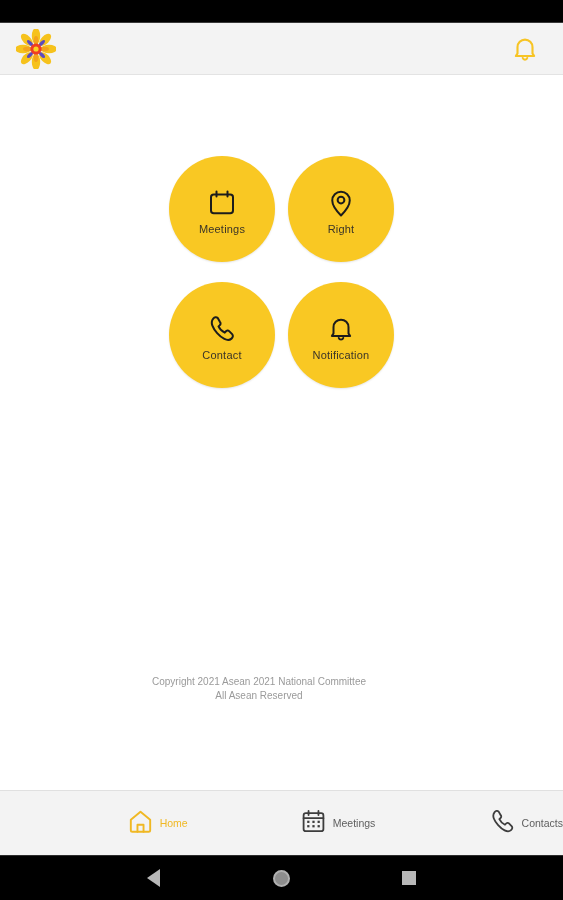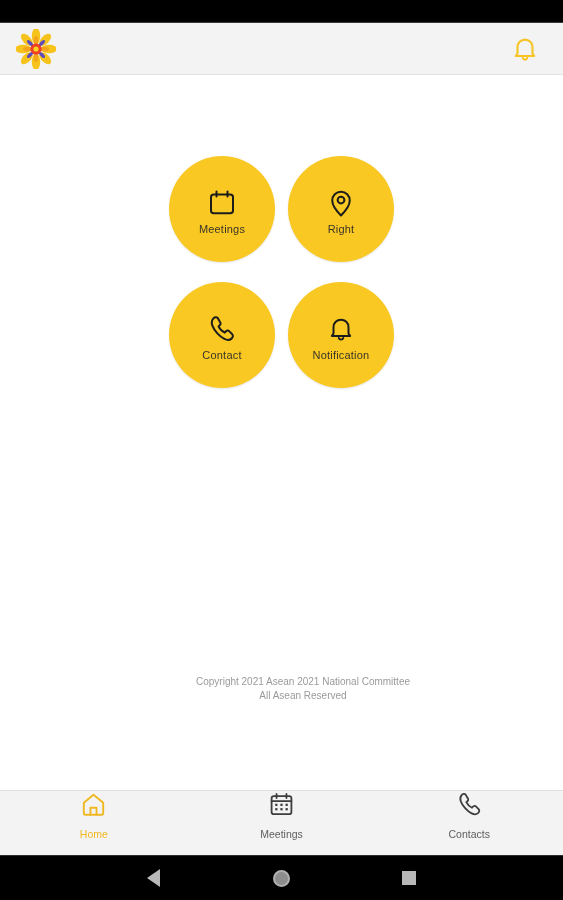--- a/index.html
+++ b/index.html
@@ -84,36 +84,35 @@
   }
 
   
   .copyright {
     position:absolute;
     top:600px; left:0; width:518px;
     text-align:center;
     color:#9a9a9a;
     font-size:10px;
     line-height:14px;
-    margin-left:44px;
   }
 
   
   .bottom-nav {
     position:absolute;
     top:790px; left:0;
     width:563px; height:65px;
     background:#f3f3f3;
     border-top:1px solid #e0e0e0;
     display:flex;
   }
   .nav-item {
     flex:1;
-    display:flex; flex-direction:column;
-    align-items:center; justify-content:flex-start;
+    display:flex; 
+    align-items:center; justify-content:flex-end;
     gap:6px;
     cursor:pointer;
   }
   .nav-item .nav-label {
     font-size:10.5px;
     color:#5e5e5e;
   }
   .nav-item.active .nav-label { color:#f0b823; }
 
   

